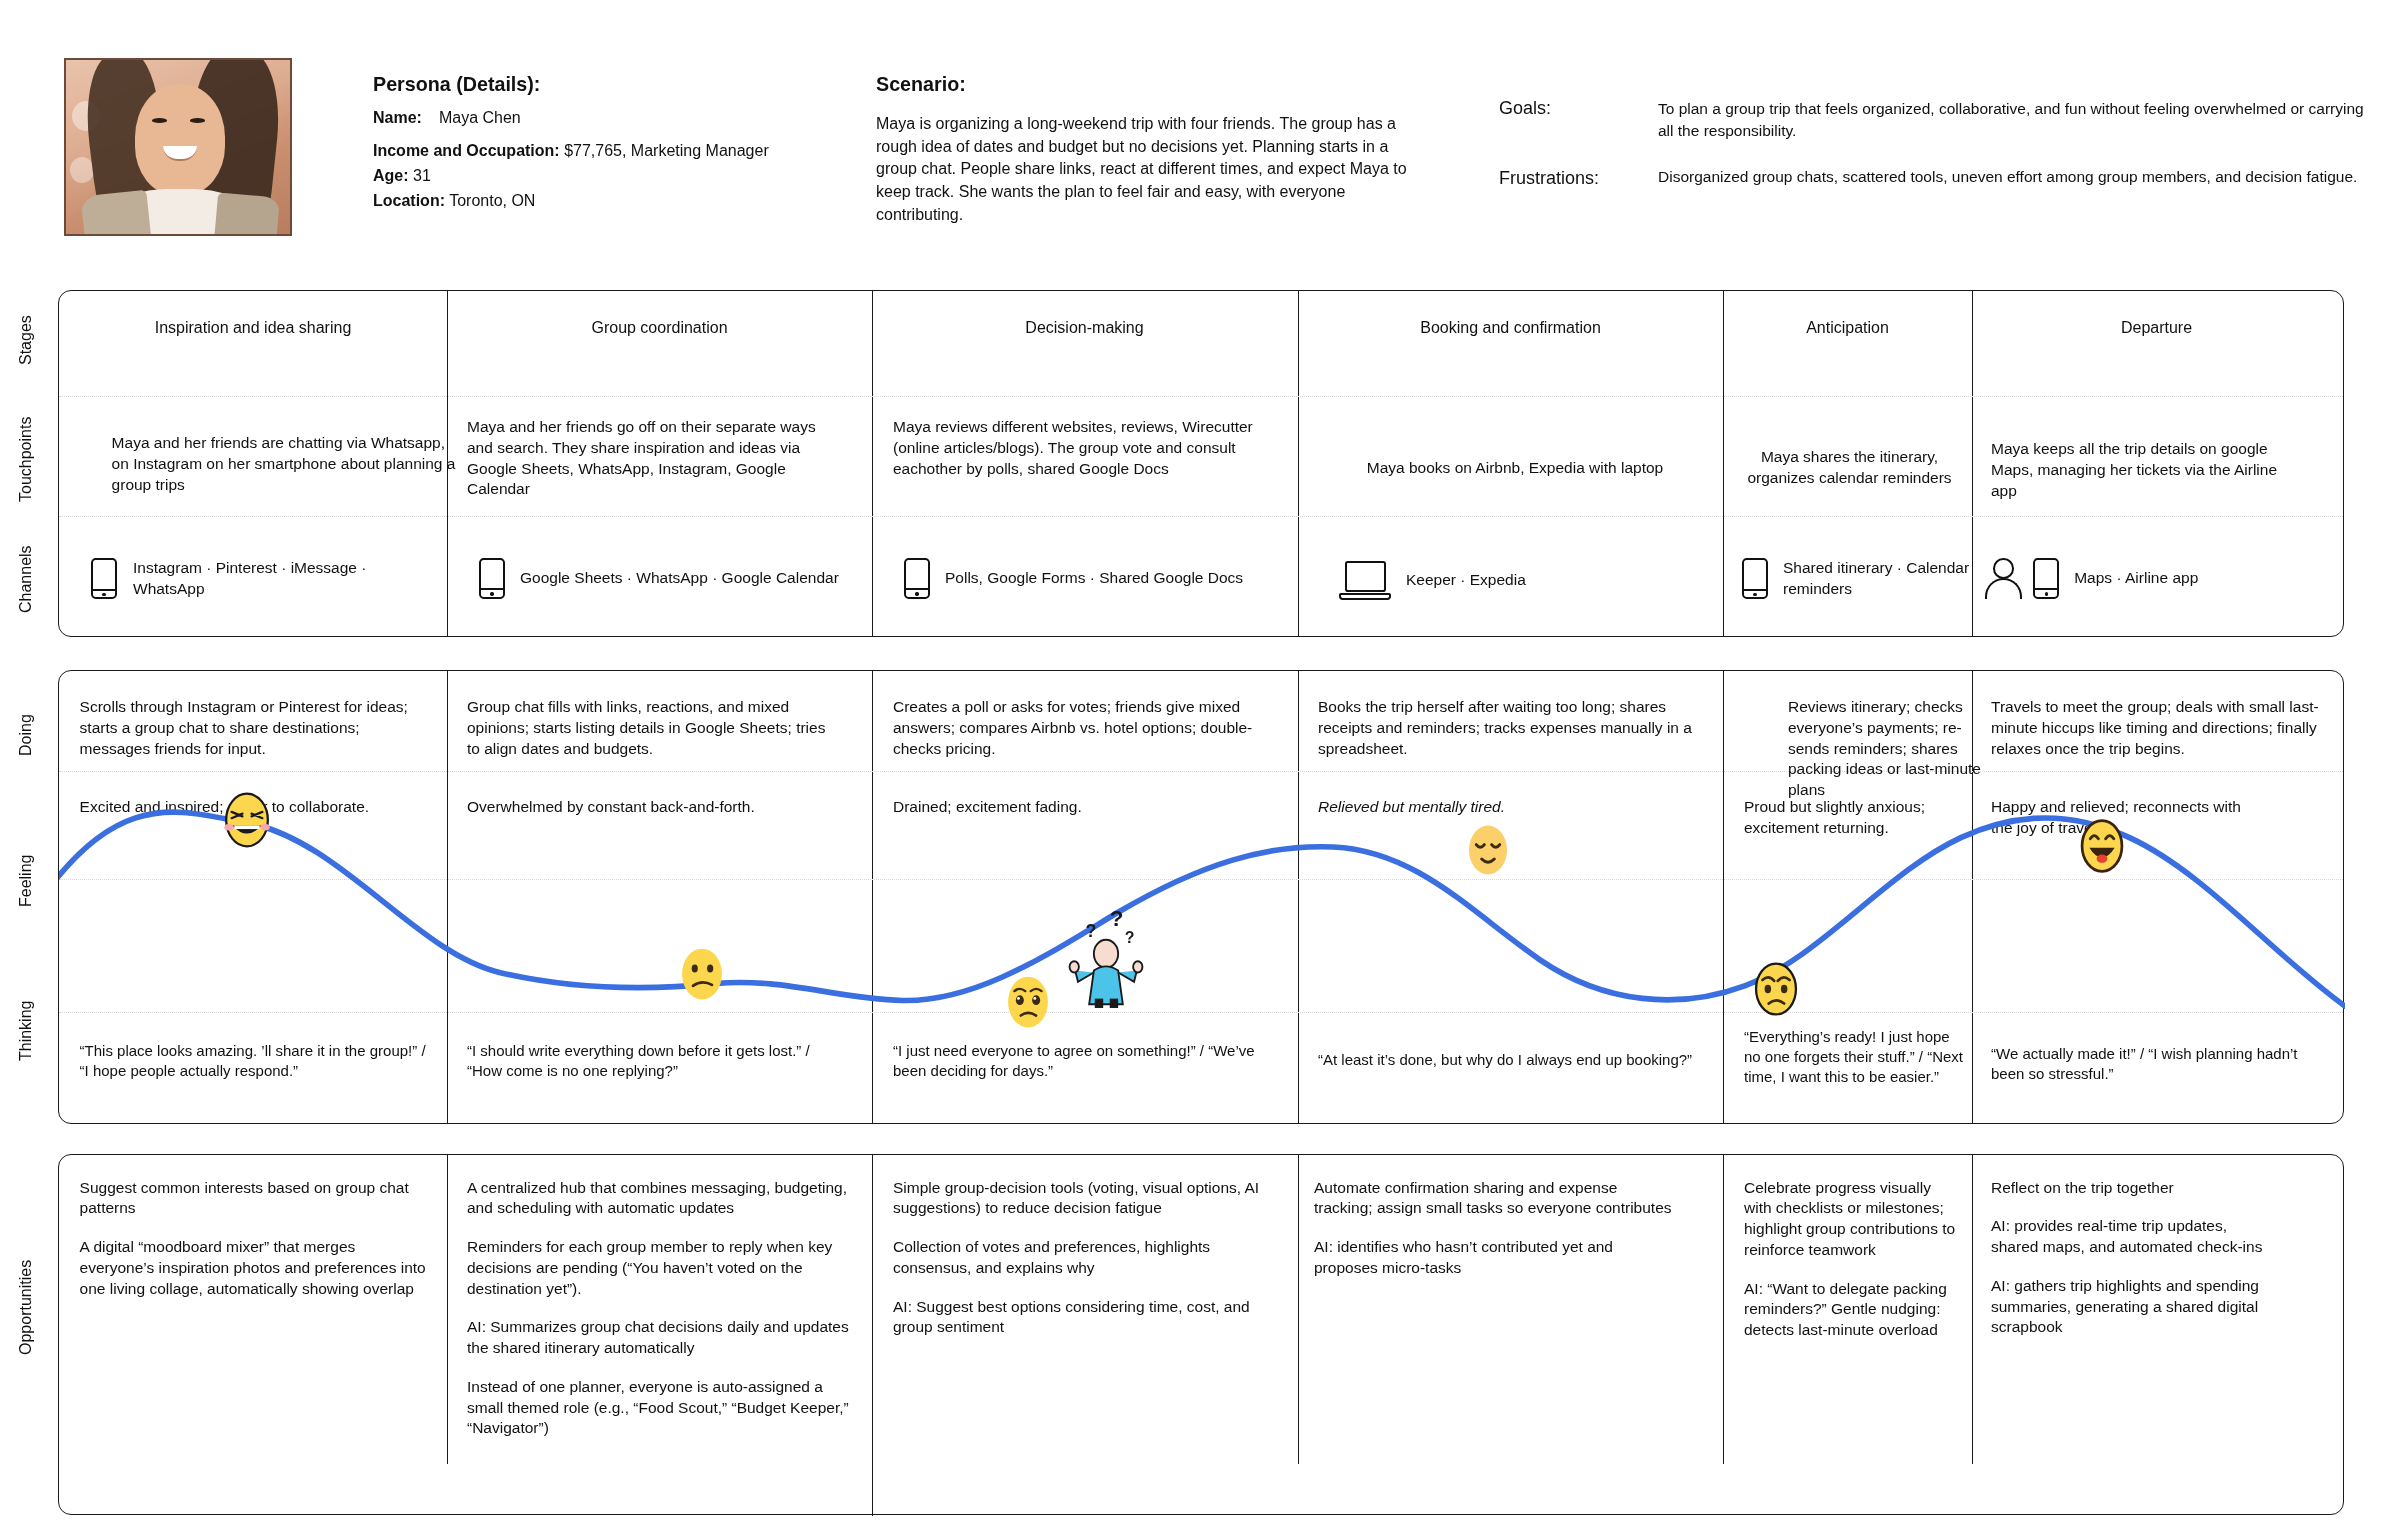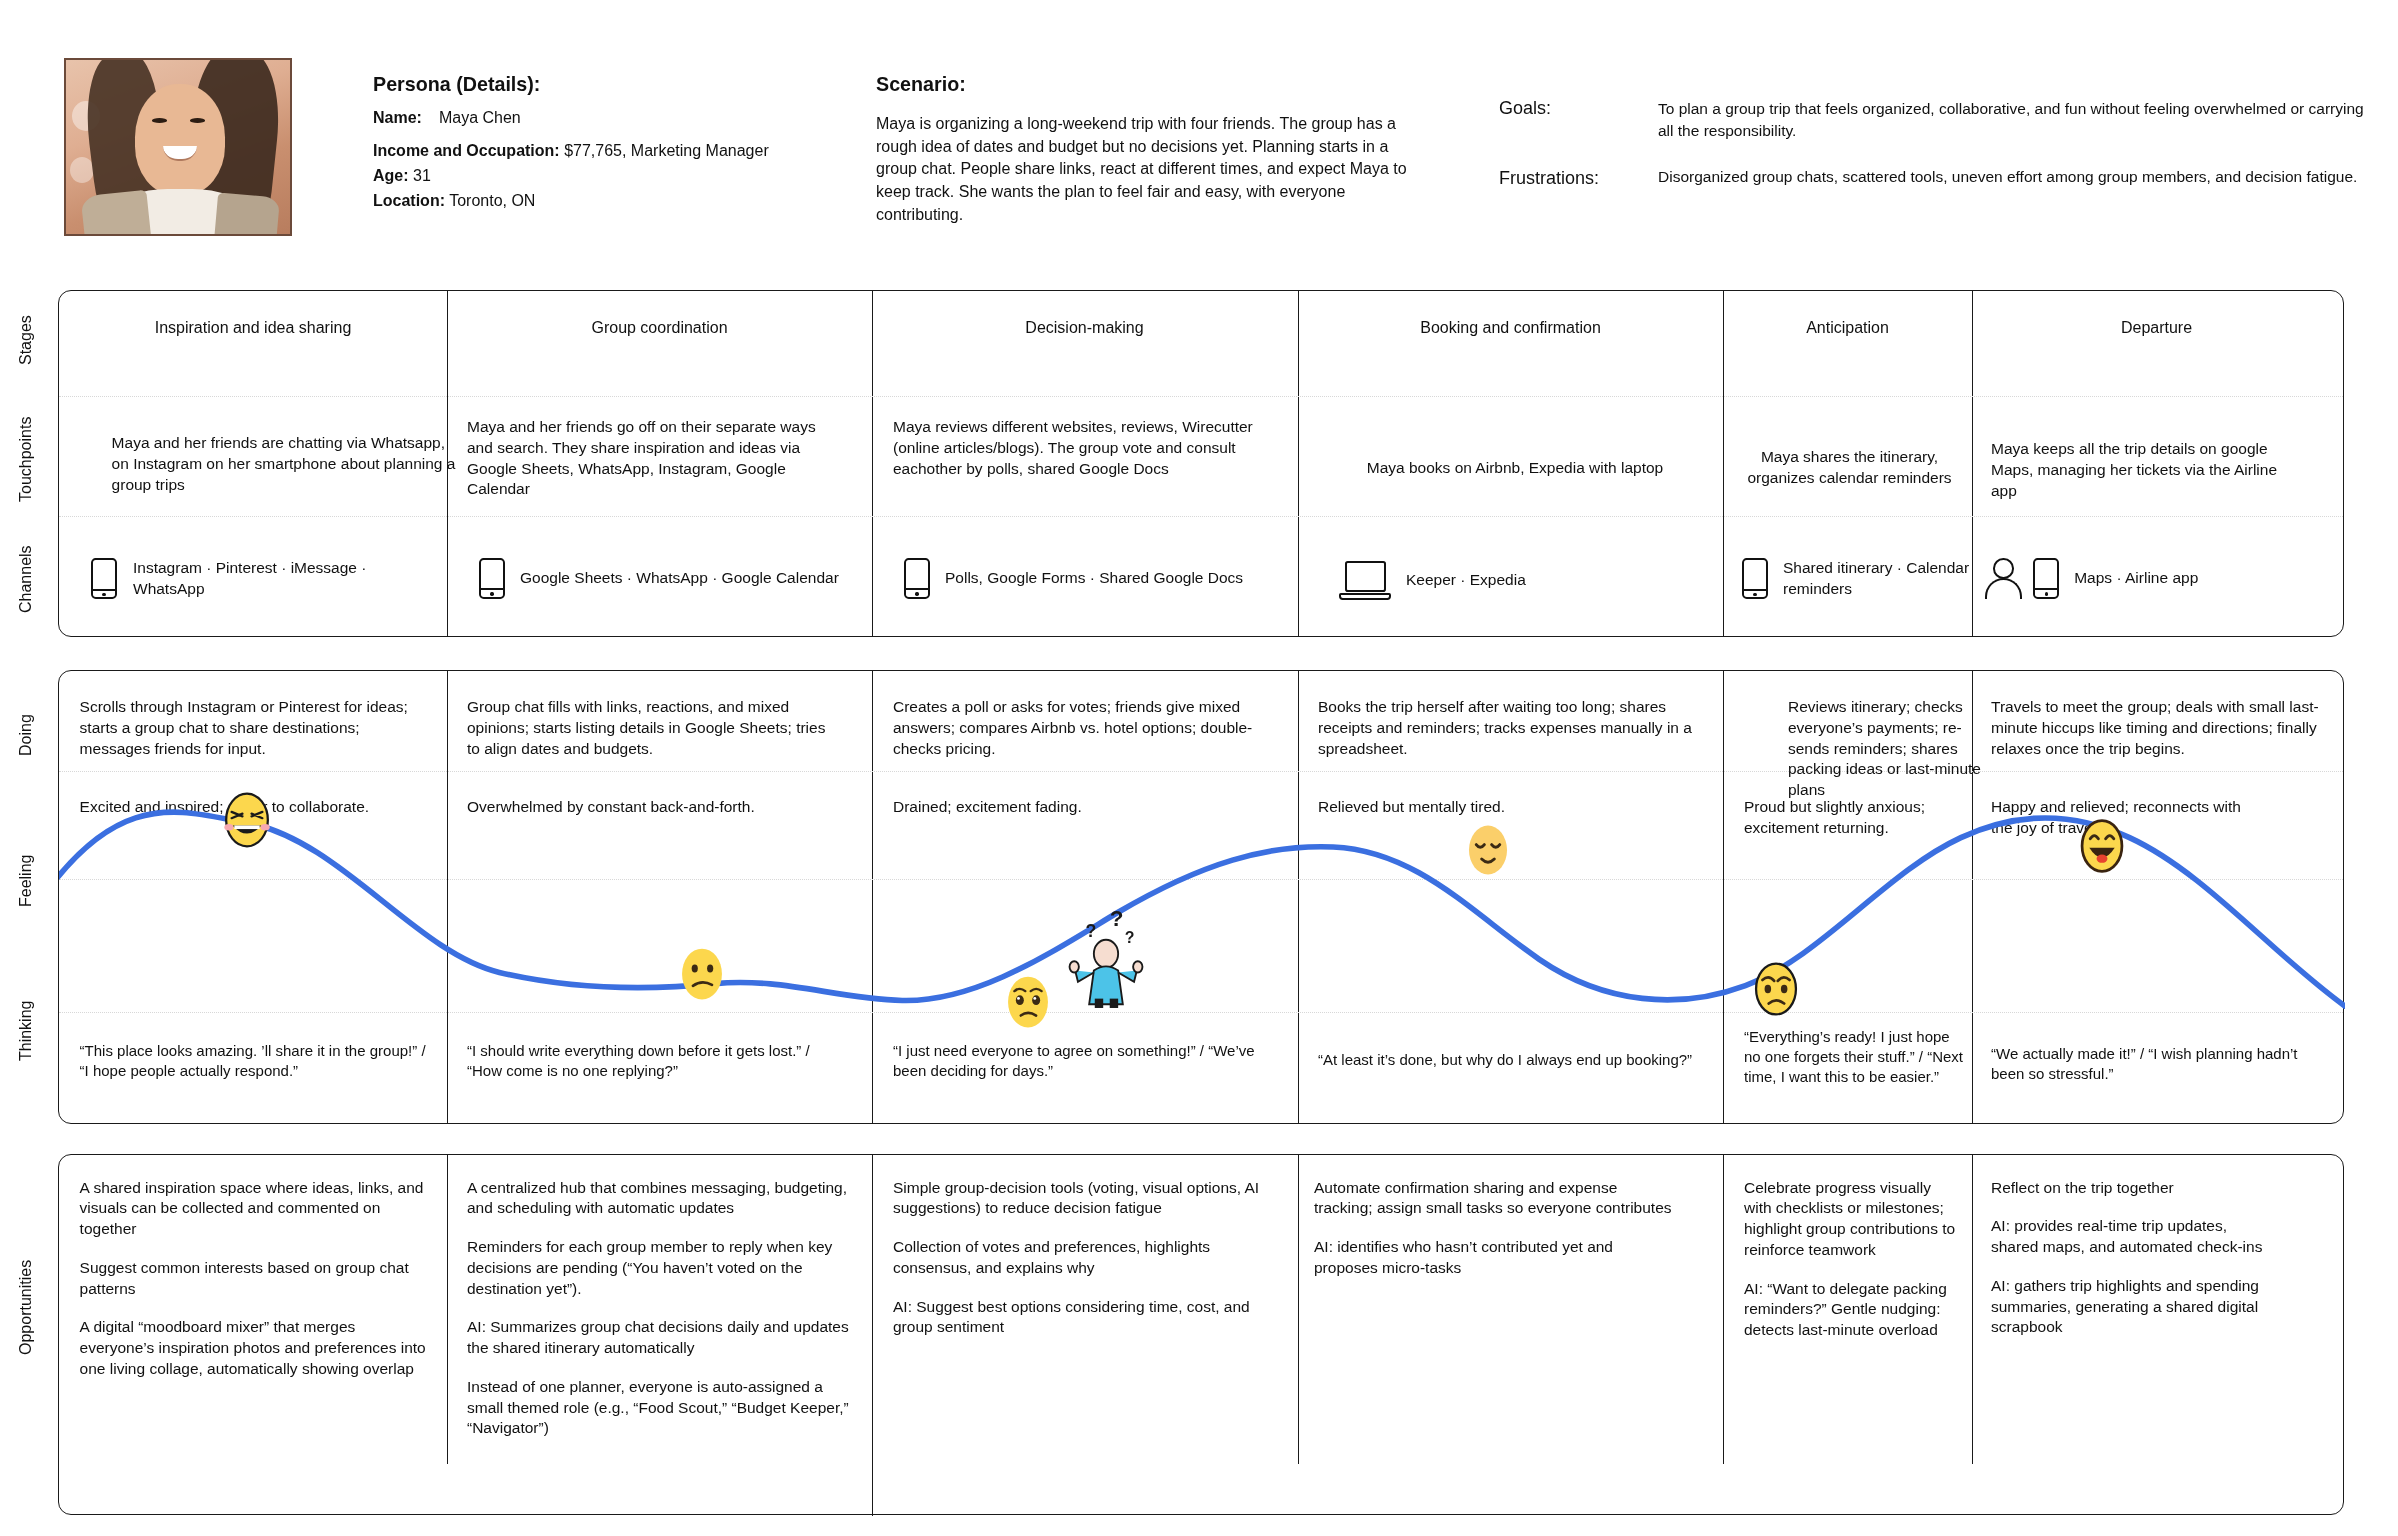--- a/index.html
+++ b/index.html
@@ -272,21 +272,21 @@
   <div class="cell celltext" style="left:20.6px;  top:26px; width:349px;">Scrolls through Instagram or Pinterest for ideas; starts a group chat to share destinations; messages friends for input.</div>
   <div class="cell celltext" style="left:408px; top:26px; width:375px;">Group chat fills with links, reactions, and mixed opinions; starts listing details in Google Sheets; tries to align dates and budgets.</div>
   <div class="cell celltext" style="left:834px; top:26px; width:375px;">Creates a poll or asks for votes; friends give mixed answers; compares Airbnb vs. hotel options; double-checks pricing.</div>
   <div class="cell celltext" style="left:1259px;top:26px; width:384px;">Books the trip herself after waiting too long; shares receipts and reminders; tracks expenses manually in a spreadsheet.</div>
   <div class="cell celltext" style="left:1685px;top:26px; width:215px;margin-left:44px;">Reviews itinerary; checks everyone’s payments; re-sends reminders; shares packing ideas or last-minute plans</div>
   <div class="cell celltext" style="left:1932px;top:26px; width:328px;">Travels to meet the group; deals with small last-minute hiccups like timing and directions; finally relaxes once the trip begins.</div>
 
   <div class="cell celltext" style="left:20.6px;  top:126px; width:309px;">Excited and inspired; eager to collaborate.</div>
   <div class="cell celltext" style="left:408px; top:126px; width:319px;">Overwhelmed by constant back-and-forth.</div>
   <div class="cell celltext" style="left:834px; top:126px; width:328px;">Drained; excitement fading.</div>
-  <div class="cell celltext" style="left:1259px;top:126px; width:356px;">Relieved but mentally tired.</div>
+  <div class="cell celltext" style="left:1259px;top:126px; width:356px;font-style:italic;">Relieved but mentally tired.</div>
   <div class="cell celltext" style="left:1685px;top:126px; width:215px;">Proud but slightly anxious; excitement returning.</div>
   <div class="cell celltext" style="left:1932px;top:126px; width:262px;">Happy and relieved; reconnects with the joy of travel.</div>
 
   <svg id="curve-svg" viewBox="0 0 2440 485" preserveAspectRatio="none">
     <path d="M -30 260 C 60 120, 130 150, 200 162
              C 300 180, 380 300, 470 322
              C 560 343, 640 340, 700 334
              C 770 327, 830 350, 900 352
              C 980 354, 1060 300, 1130 258
              C 1220 205, 1290 185, 1360 188
@@ -386,21 +386,20 @@
 </div>
 
 <div class="panel" id="panel-bot">
   <div class="vdiv" style="left:388px; top:0; height:309px; bottom:auto;"></div>
   <div class="vdiv" style="left:813px; top:0; height:361px; bottom:auto;"></div>
   <div class="vdiv" style="left:1239px;top:0; height:309px; bottom:auto;"></div>
   <div class="vdiv" style="left:1664px;top:0; height:309px; bottom:auto;"></div>
   <div class="vdiv" style="left:1913px;top:0; height:309px; bottom:auto;"></div>
 
   <div class="cell opp-text" id="opp0" style="left:20.6px;  top:22.5px; width:354px;">
-      <p>A shared inspiration space where ideas, links, and visuals can be collected and commented on together</p>
       <p>Suggest common interests based on group chat patterns</p>
       <p>A digital “moodboard mixer” that merges everyone’s inspiration photos and preferences into one living collage, automatically showing overlap</p>
     </div>
   <div class="cell opp-text" id="opp1" style="left:408px; top:22.5px; width:384px;">
       <p>A centralized hub that combines messaging, budgeting, and scheduling with automatic updates</p>
       <p>Reminders for each group member to reply when key decisions are pending (“You haven’t voted on the destination yet”).</p>
       <p>AI: Summarizes group chat decisions daily and updates the shared itinerary automatically</p>
       <p>Instead of one planner, everyone is auto-assigned a small themed role (e.g., “Food Scout,” “Budget Keeper,” “Navigator”)</p>
     </div>
   <div class="cell opp-text" id="opp2" style="left:834px; top:22.5px; width:379px;">

